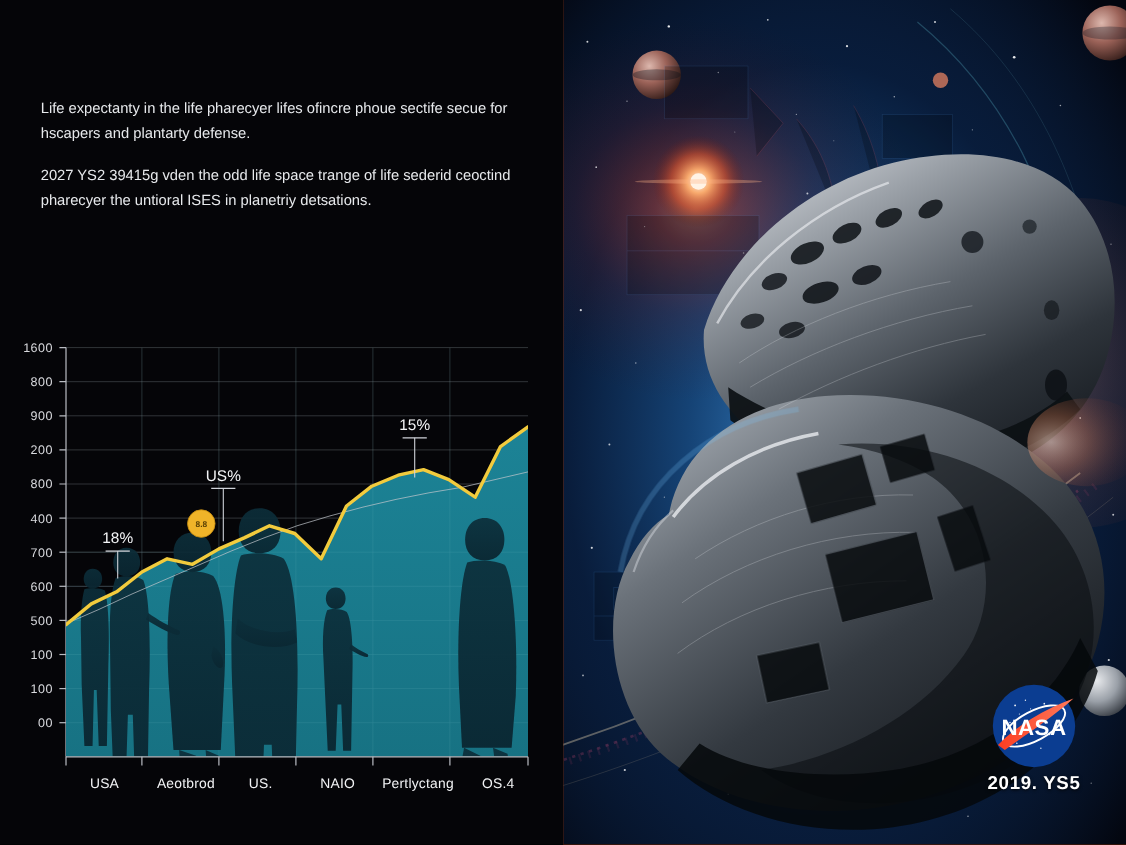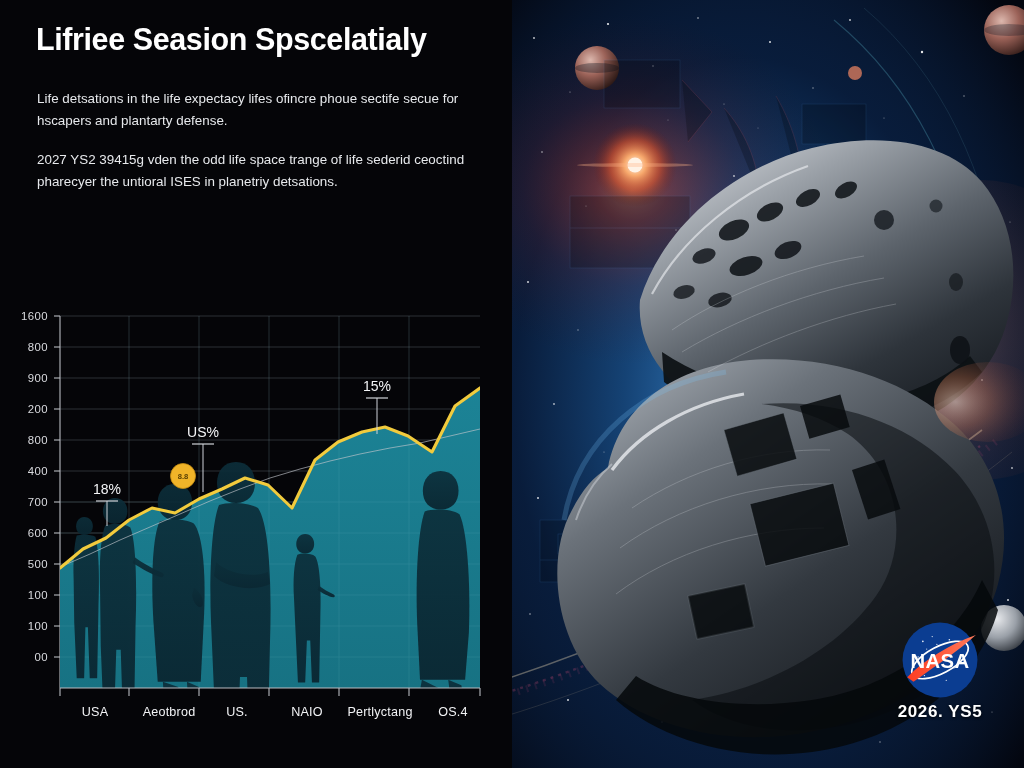--- a/index.html
+++ b/index.html
@@ -133,23 +133,22 @@
     text-shadow: 0 1px 3px rgba(0,0,0,0.9);
   }
 </style>
 </head>
 <body>
 
 <div id="poster">
 
   <div id="left-panel">
 
-    <div id="headline">Lifriee Seasion Spscelatialy</div>
-
-    <div class="body-para" id="para-1">Life detsations in the life expectacy lifes ofincre phoue sectife secue for hscapers and plantarty defense.</div>
+
+    <div class="body-para" id="para-1">Life expectanty in the life pharecyer lifes ofincre phoue sectife secue for hscapers and plantarty defense.</div>
     <div class="body-para" id="para-2">2027 YS2 39415g vden the odd life space trange of life sederid ceoctind pharecyer the untioral ISES in planetriy detsations.</div>
 
     <div id="chart-wrap">
       <svg id="chart-svg" viewBox="0 0 512 452" xmlns="http://www.w3.org/2000/svg">
         <defs>
           <clipPath id="plotClip">
             <rect x="60" y="30" width="420" height="372"></rect>
           </clipPath>
           <linearGradient id="areaGrad" x1="0" y1="0" x2="0" y2="1">
             <stop offset="0%" stop-color="#1c8396"></stop>
@@ -597,16 +596,16 @@
           <circle cx="46" cy="30" r="0.7"></circle>
             <circle cx="55" cy="40" r="0.6"></circle>
         </g>
 
         <ellipse cx="50" cy="50" rx="40" ry="17" fill="none" stroke="#ffffff" stroke-width="2.2" transform="rotate(-28 50 50)"></ellipse>
 
         <path d="M8,72 C30,50 62,30 96,18 C74,38 44,58 16,78 Z" fill="url(#nasaSwoosh)"></path>
 
         <text x="50" y="60" text-anchor="middle" font-family="'Liberation Sans', sans-serif" font-size="26" font-weight="bold" fill="#ffffff" letter-spacing="0.5">NASA</text>
       </svg>
-      <div id="nasa-caption">2026. YS5</div>
+      <div id="nasa-caption">2019. YS5</div>
     </div>
   </div>
 </div>
 
 </body></html>

